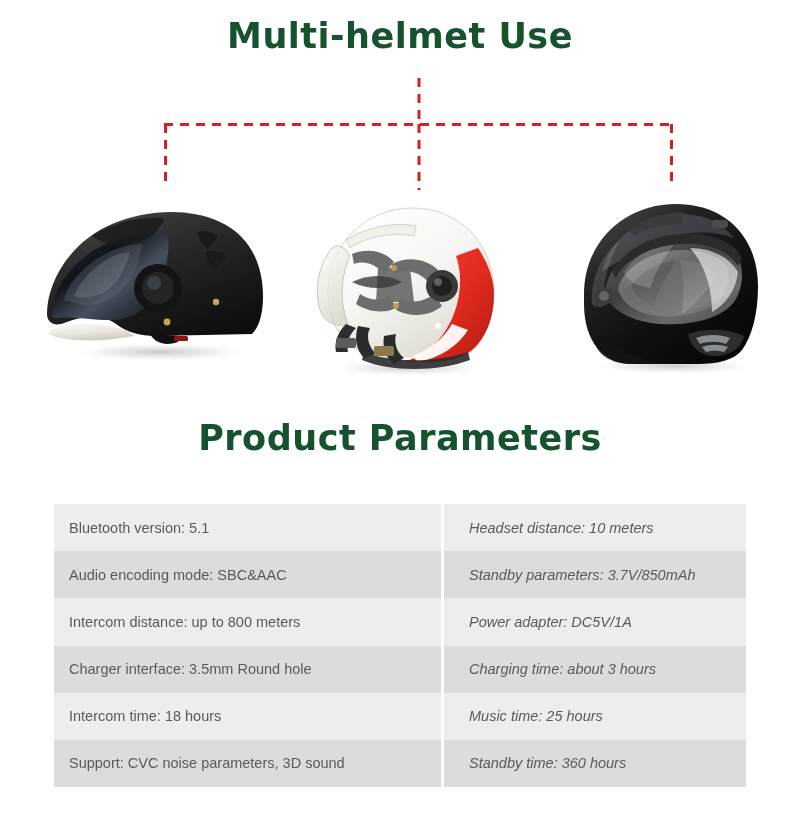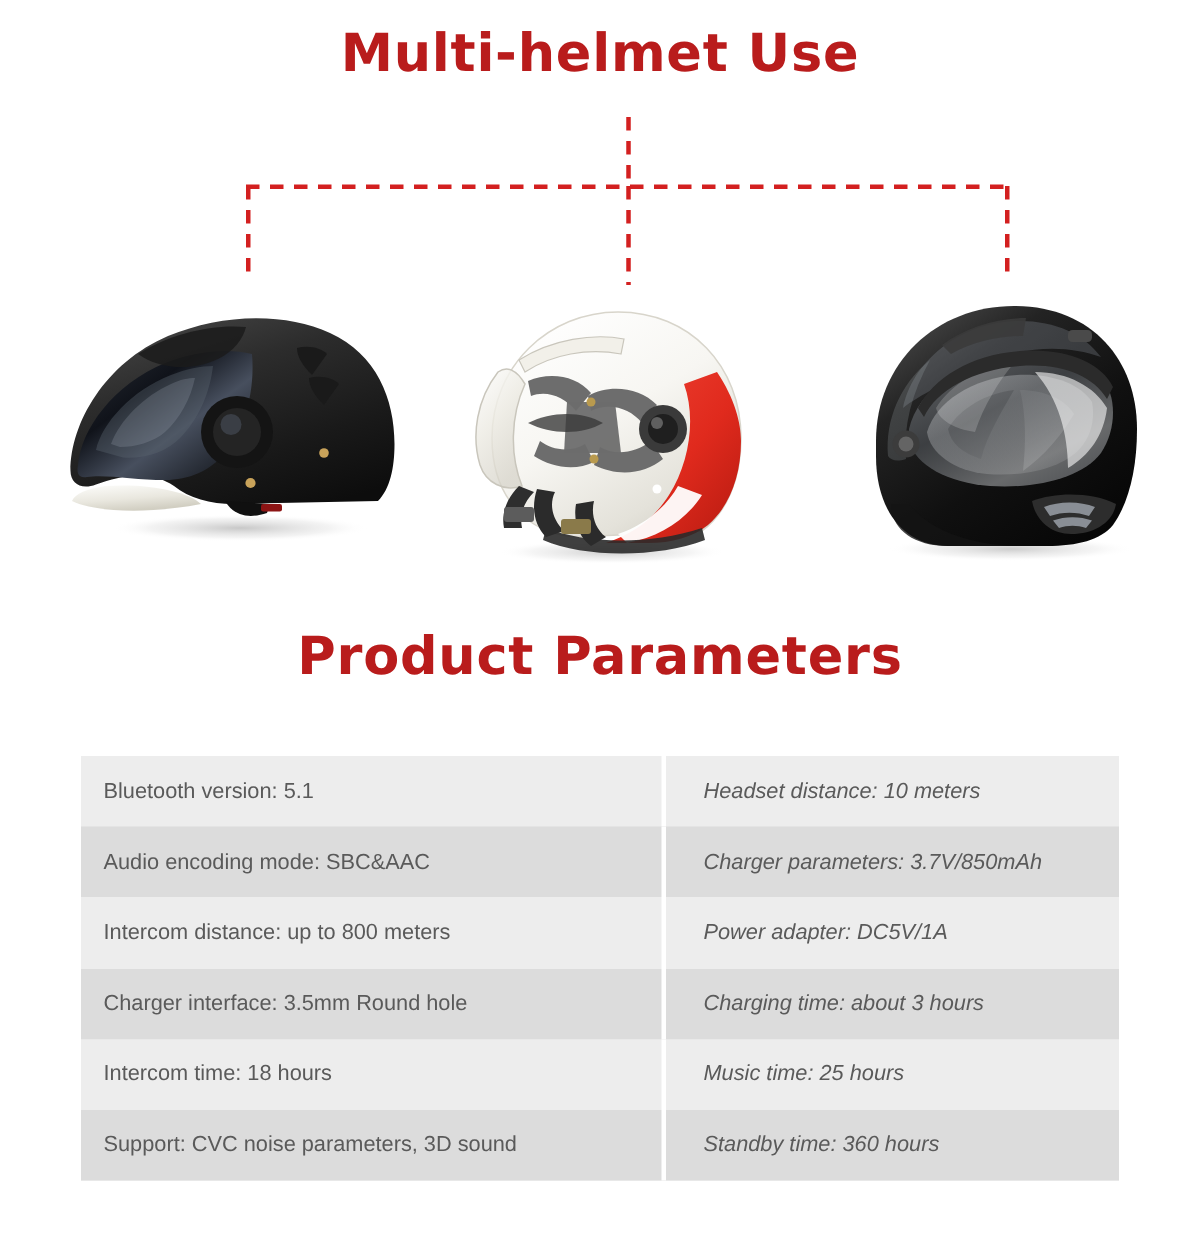--- a/index.html
+++ b/index.html
@@ -15,21 +15,21 @@
     font-family: "Liberation Sans", sans-serif;
     -webkit-font-smoothing: antialiased;
   }
 
   
   .heading {
     position: absolute;
     left: 0;
     width: 800px;
     text-align: center;
-    color: #b91c1c;
+    color: #14532d;
     font-family: "DejaVu Sans", sans-serif;
     font-weight: bold;
     letter-spacing: 0.5px;
   }
   #title-multi-helmet {
     top: 16px;
     font-size: 35px;
   }
   #title-product-parameters {
     top: 418px;
@@ -343,21 +343,21 @@
 
   <div class="param-row odd">
     <div class="param-cell left">Bluetooth version: 5.1</div>
     <div class="param-divider"></div>
     <div class="param-cell right">Headset distance: 10 meters</div>
   </div>
 
   <div class="param-row even">
     <div class="param-cell left">Audio encoding mode: SBC&amp;AAC</div>
     <div class="param-divider"></div>
-    <div class="param-cell right">Charger parameters: 3.7V/850mAh</div>
+    <div class="param-cell right">Standby parameters: 3.7V/850mAh</div>
   </div>
 
   <div class="param-row odd">
     <div class="param-cell left">Intercom distance: up to 800 meters</div>
     <div class="param-divider"></div>
     <div class="param-cell right">Power adapter: DC5V/1A</div>
   </div>
 
   <div class="param-row even">
     <div class="param-cell left">Charger interface: 3.5mm Round hole</div>

